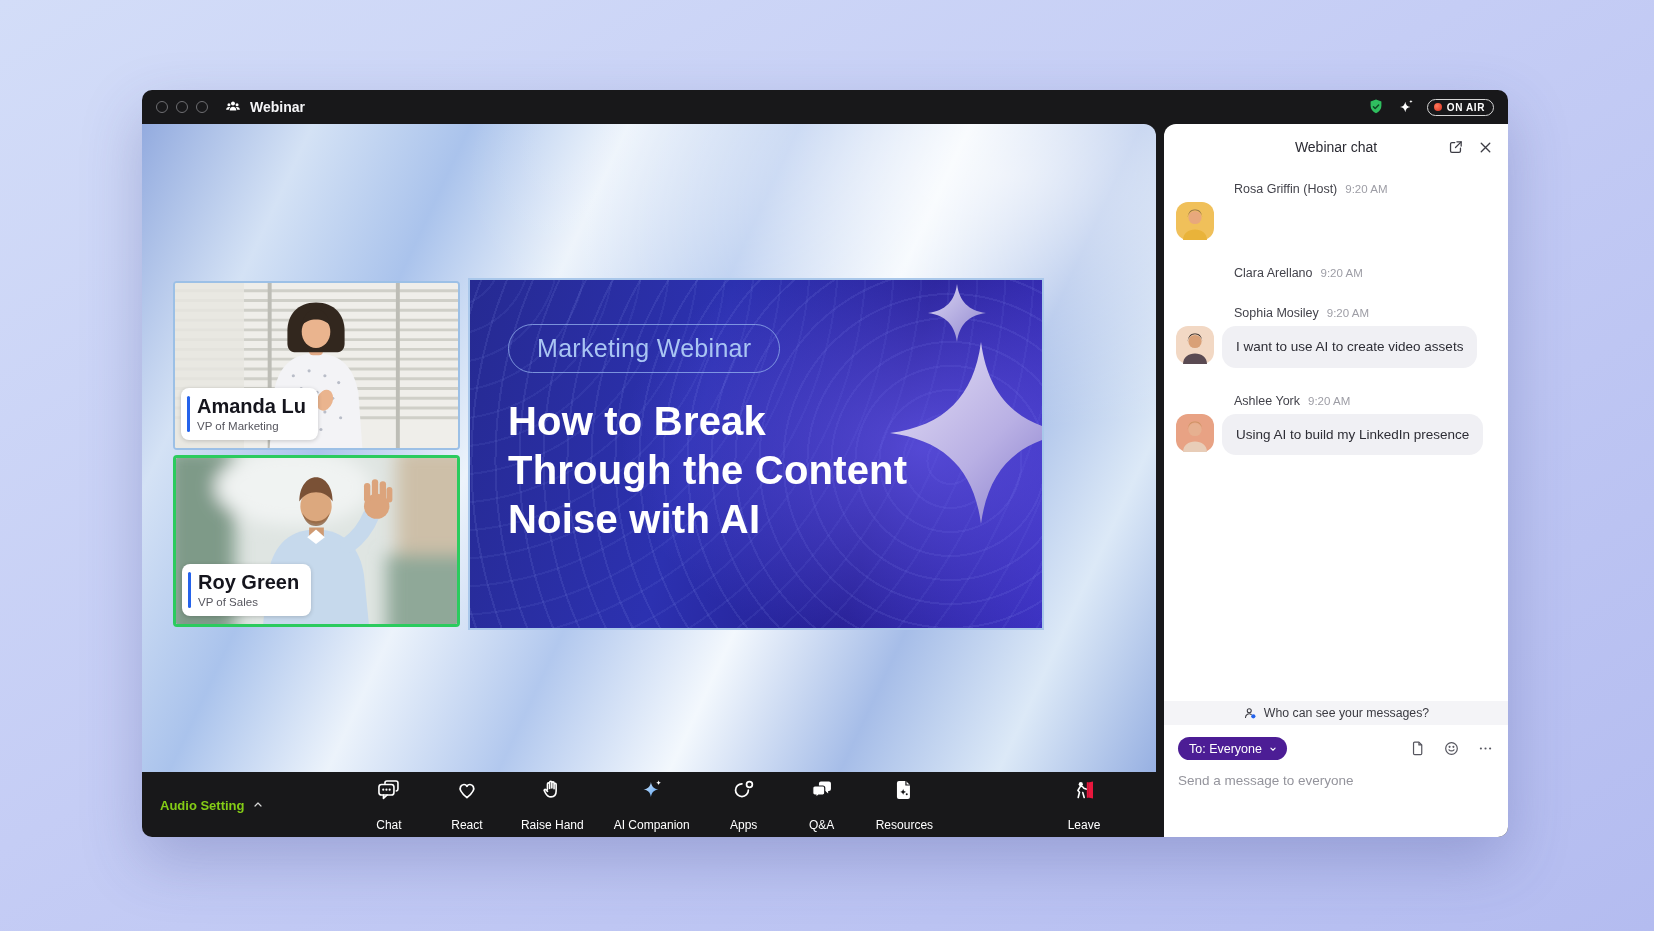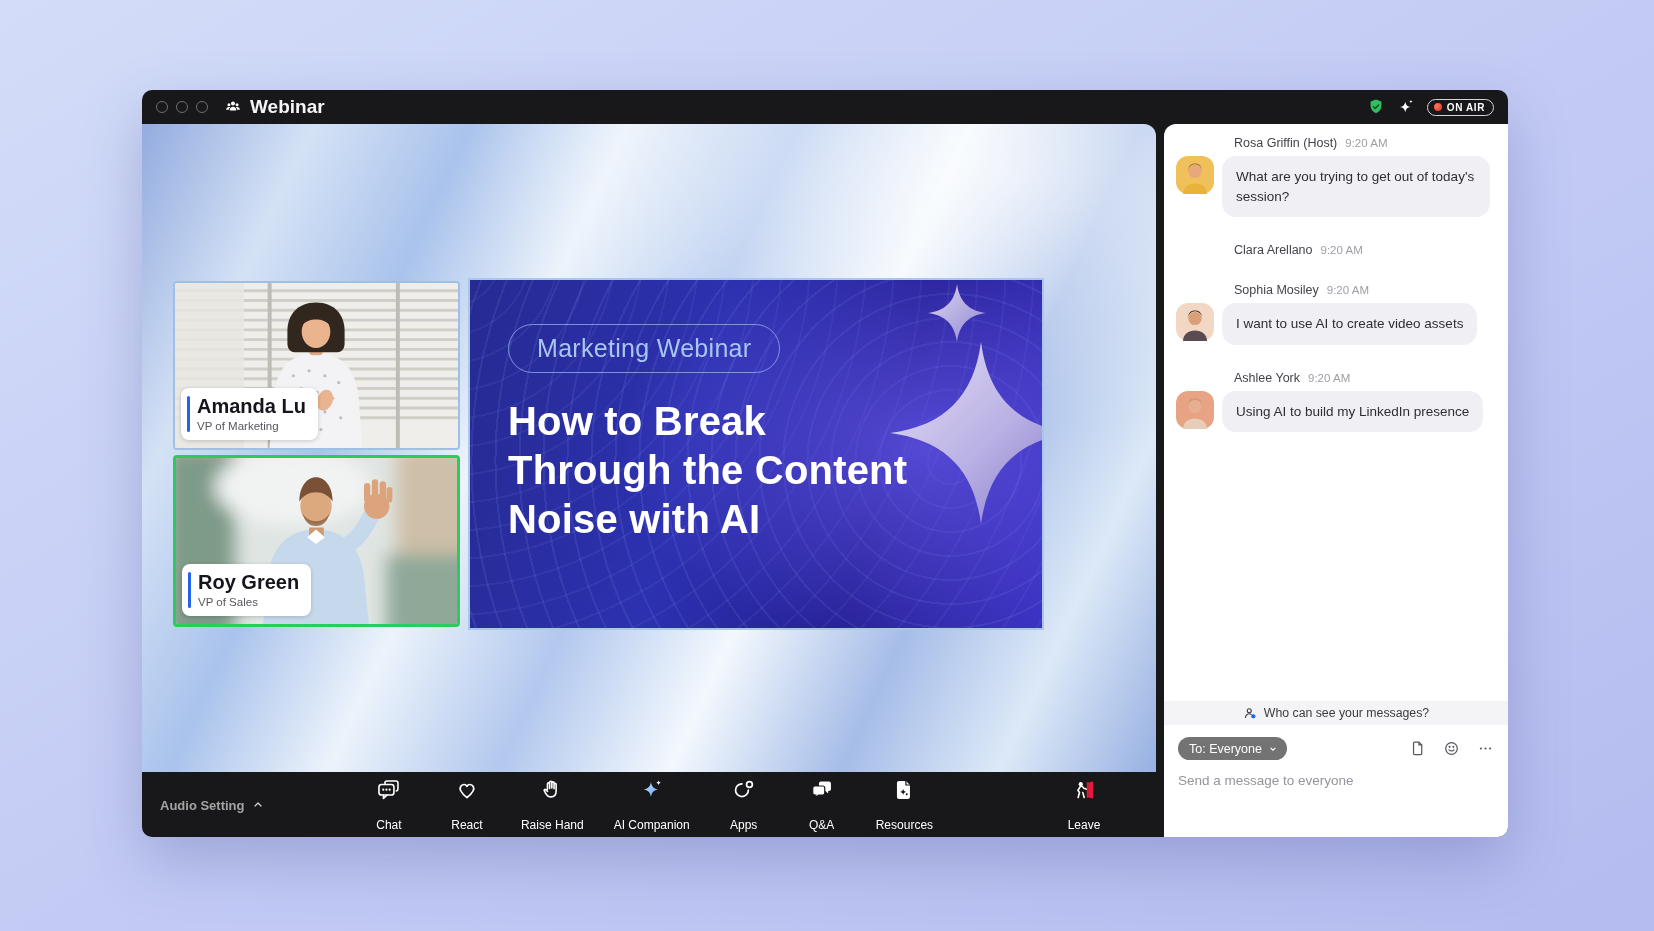--- a/index.html
+++ b/index.html
@@ -7,21 +7,21 @@
   .canvas{position:relative;width:1654px;height:931px;
     background:linear-gradient(150deg,#d3ddf8 0%,#c5cdf5 45%,#b4bcf0 100%);}
   .window{position:absolute;left:142px;top:90px;width:1366px;height:747px;
     background:#18181a;border-radius:10px;overflow:hidden;
     box-shadow:0 24px 60px rgba(60,70,140,.28);}
   
   .titlebar{position:absolute;left:0;top:0;width:100%;height:34px;display:flex;align-items:center;padding:0 14px;box-sizing:border-box;}
   .traffic{display:flex;gap:8px;margin-right:16px;}
   .tl{width:12px;height:12px;border-radius:50%;border:1.5px solid #6e6e72;box-sizing:border-box;cursor:pointer;}
   .tb-ic18{width:18px;height:18px;display:inline-flex;}
-  .tb-title{color:#f5f5f7;font-size:19px;font-weight:600;margin-left:8px;text-align:right;}
+  .tb-title{color:#f5f5f7;font-size:14px;font-weight:600;margin-left:8px;text-align:right;}
   .tb-right{margin-left:auto;display:flex;align-items:center;gap:12px;}
   .tb-right .ic{width:18px;height:18px;display:inline-flex;cursor:pointer;}
   .onair{display:inline-flex;align-items:center;gap:5px;border:1px solid #d6d6d6;border-radius:10px;
     padding:2px 8px 2px 6px;color:#fff;font-size:10px;font-weight:700;letter-spacing:.6px;}
   .onair .dot{width:8px;height:8px;border-radius:50%;background:radial-gradient(circle at 35% 35%,#ff7a5c,#d92f1f);}
   
   .stage{position:absolute;left:0;top:34px;width:1014px;height:648px;border-radius:0 12px 0 0;overflow:hidden;
     background:
      radial-gradient(900px 420px at 85% 8%, rgba(255,255,255,.6), rgba(255,255,255,0) 60%),
      linear-gradient(115deg,#93abdf 0%,#d4e2f5 13%,#aac3ec 25%,#ecf3fb 37%,#b2c8ee 50%,#f3f8fd 63%,#a6bde8 76%,#dce9f7 88%,#97b0e2 100%);}
@@ -42,21 +42,21 @@
       repeating-radial-gradient(circle at 84% 52%, rgba(165,180,255,0) 0 22px, rgba(165,180,255,.10) 22px 24px),
       repeating-radial-gradient(circle at -4% -8%, rgba(160,175,255,0) 0 26px, rgba(150,170,250,.08) 26px 28px),
       linear-gradient(105deg,#262a92 0%,#2c31b0 40%,#241e92 70%,#3a30c0 100%);}
   .slide .star{position:absolute;}
   .slide-badge{display:inline-block;margin:44px 0 0 38px;border:1.5px solid rgba(150,180,240,.75);
     border-radius:40px;padding:9px 28px;color:#a9c5f3;font-size:25px;letter-spacing:.3px;}
   .slide-headline{margin:24px 0 0 38px;color:#ffffff;font-size:40px;font-weight:700;line-height:1.22;white-space:pre-line;letter-spacing:.2px;}
   
   .toolbar{position:absolute;left:0;top:682px;width:1014px;height:65px;}
   .audio-setting{position:absolute;left:18px;top:50%;transform:translateY(-50%);display:flex;align-items:center;gap:7px;
-    color:#a3a3a3;font-size:13px;font-weight:600;cursor:pointer;}
+    color:#84cc16;font-size:13px;font-weight:600;cursor:pointer;}
   .tb-items{position:absolute;left:50%;top:50%;transform:translate(-50%,-50%);display:flex;gap:30px;}
   .tb-item{display:flex;flex-direction:column;align-items:center;gap:16px;min-width:48px;cursor:pointer;}
   .tb-item .tb-icn{width:24px;height:24px;display:inline-flex;}
   .tb-item .tb-label{color:#fff;font-size:12px;white-space:nowrap;}
   .leave{position:absolute;right:48px;top:50%;transform:translateY(-50%);}
   
   .chat{position:absolute;left:1022px;top:34px;width:344px;height:713px;background:#ffffff;border-radius:12px 0 0 0;}
   .chat-header{position:relative;height:46px;display:flex;align-items:center;justify-content:center;}
   .chat-title{font-size:14px;color:#2b2b33;font-weight:500;}
   .ch-icons{position:absolute;right:14px;top:0;height:100%;display:flex;align-items:center;gap:13px;}
@@ -68,21 +68,21 @@
   .msg-time{font-size:11.5px;color:#9d9da5;}
   .msg-row{display:flex;gap:8px;align-items:flex-start;}
   .avatar{width:38px;height:38px;flex:0 0 38px;display:inline-flex;}
   .bubble{background:#f0f0f4;color:#2d2d35;border-radius:14px;padding:11px 14px;font-size:13.5px;line-height:1.45;max-width:240px;}
   .chat-footer{position:absolute;left:0;right:0;bottom:0;}
   .privacy{height:24px;background:#f4f4f7;display:flex;align-items:center;justify-content:center;gap:6px;
     font-size:12.3px;color:#3b3b42;cursor:pointer;}
   .privacy .ic{width:15px;height:15px;display:inline-flex;}
   .composer{height:112px;box-sizing:border-box;padding:12px 14px;}
   .composer-top{display:flex;align-items:center;}
-  .to-pill{display:inline-flex;align-items:center;gap:6px;background:#737373;color:#fff;border:none;
+  .to-pill{display:inline-flex;align-items:center;gap:6px;background:#4c1d95;color:#fff;border:none;
     border-radius:12px;height:23px;padding:0 9px 0 11px;font-size:12.5px;font-family:"Liberation Sans",sans-serif;cursor:pointer;}
   .comp-icons{margin-left:auto;display:flex;align-items:center;gap:17px;}
   .comp-icons .ic{width:17px;height:17px;display:inline-flex;cursor:pointer;}
   .composer-input{display:block;width:100%;margin-top:13px;border:none;outline:none;background:transparent;
     font-size:13.5px;color:#3a3a42;font-family:"Liberation Sans",sans-serif;padding:0;}
   .composer-input::placeholder{color:#94949c;}
 </style>
 </head>
 <body>
 
@@ -338,37 +338,53 @@
               <rect x="14.8" y="4.2" width="1.6" height="15.6" fill="#e8173d"></rect>
               <circle cx="8.8" cy="6.2" r="2.1" fill="#fff"></circle>
               <path d="M6.2 19.5l1.3-5.2-1.6-1.8 2-3.4c.6-1 1.9-1.1 2.7-.3l1.3 1.4 2.2.9M10.8 14.6l1.4 4.9" fill="none" stroke="#fff" stroke-width="1.6" stroke-linecap="round" stroke-linejoin="round"></path>
             </svg>
         </span>
         <span class="tb-label">Leave</span>
       </div>
     </div>
 
     <div class="chat">
+      <div class="chat-header">
+        <span class="chat-title">Webinar chat</span>
+        <span class="ch-icons">
+          <span class="ch-ic">
+            <svg viewBox="0 0 24 24" fill="none" stroke="#3c3c44" stroke-width="1.8" stroke-linecap="round" stroke-linejoin="round">
+                <path d="M11 5H7a2 2 0 0 0-2 2v10a2 2 0 0 0 2 2h10a2 2 0 0 0 2-2v-4"></path>
+                <path d="M14 4h6v6"></path>
+                <path d="M20 4l-8 8"></path>
+              </svg>
+          </span>
+          <span class="ch-ic">
+            <svg viewBox="0 0 24 24" fill="none" stroke="#3c3c44" stroke-width="1.9" stroke-linecap="round">
+                <path d="M6 6l12 12M18 6L6 18"></path>
+              </svg>
+          </span>
+        </span>
+      </div>
 
       <div class="chat-list">
         <div class="msg">
           <div class="msg-meta">
               <span class="msg-name">Rosa Griffin (Host)</span>
               <span class="msg-time">9:20 AM</span>
             </div>
           <div class="msg-row">
               <span class="avatar js-avatar">
                 <svg viewBox="0 0 38 38" width="38" height="38">
                   <rect width="38" height="38" rx="12" fill="#f0c05a"></rect>
                   <circle cx="19" cy="15.5" r="6.6" fill="#e8a87c"></circle>
                   <path d="M11.8 15.5a7.2 7.2 0 0 1 14.4 0c0-1-.2-8-7.2-8s-7.2 7-7.2 8Z" fill="#8a6a4a"></path>
                   <path d="M7 38c0-6.8 5.5-10.6 12-10.6S31 31.2 31 38Z" fill="#e9b33a"></path>
                 </svg>
               </span>
-              <div class="bubble">What are you trying to get out of today's session?</div>
             </div>
         </div>
         <div class="msg">
           <div class="msg-meta">
               <span class="msg-name">Clara Arellano</span>
               <span class="msg-time">9:20 AM</span>
             </div>
         </div>
         <div class="msg">
           <div class="msg-meta">

